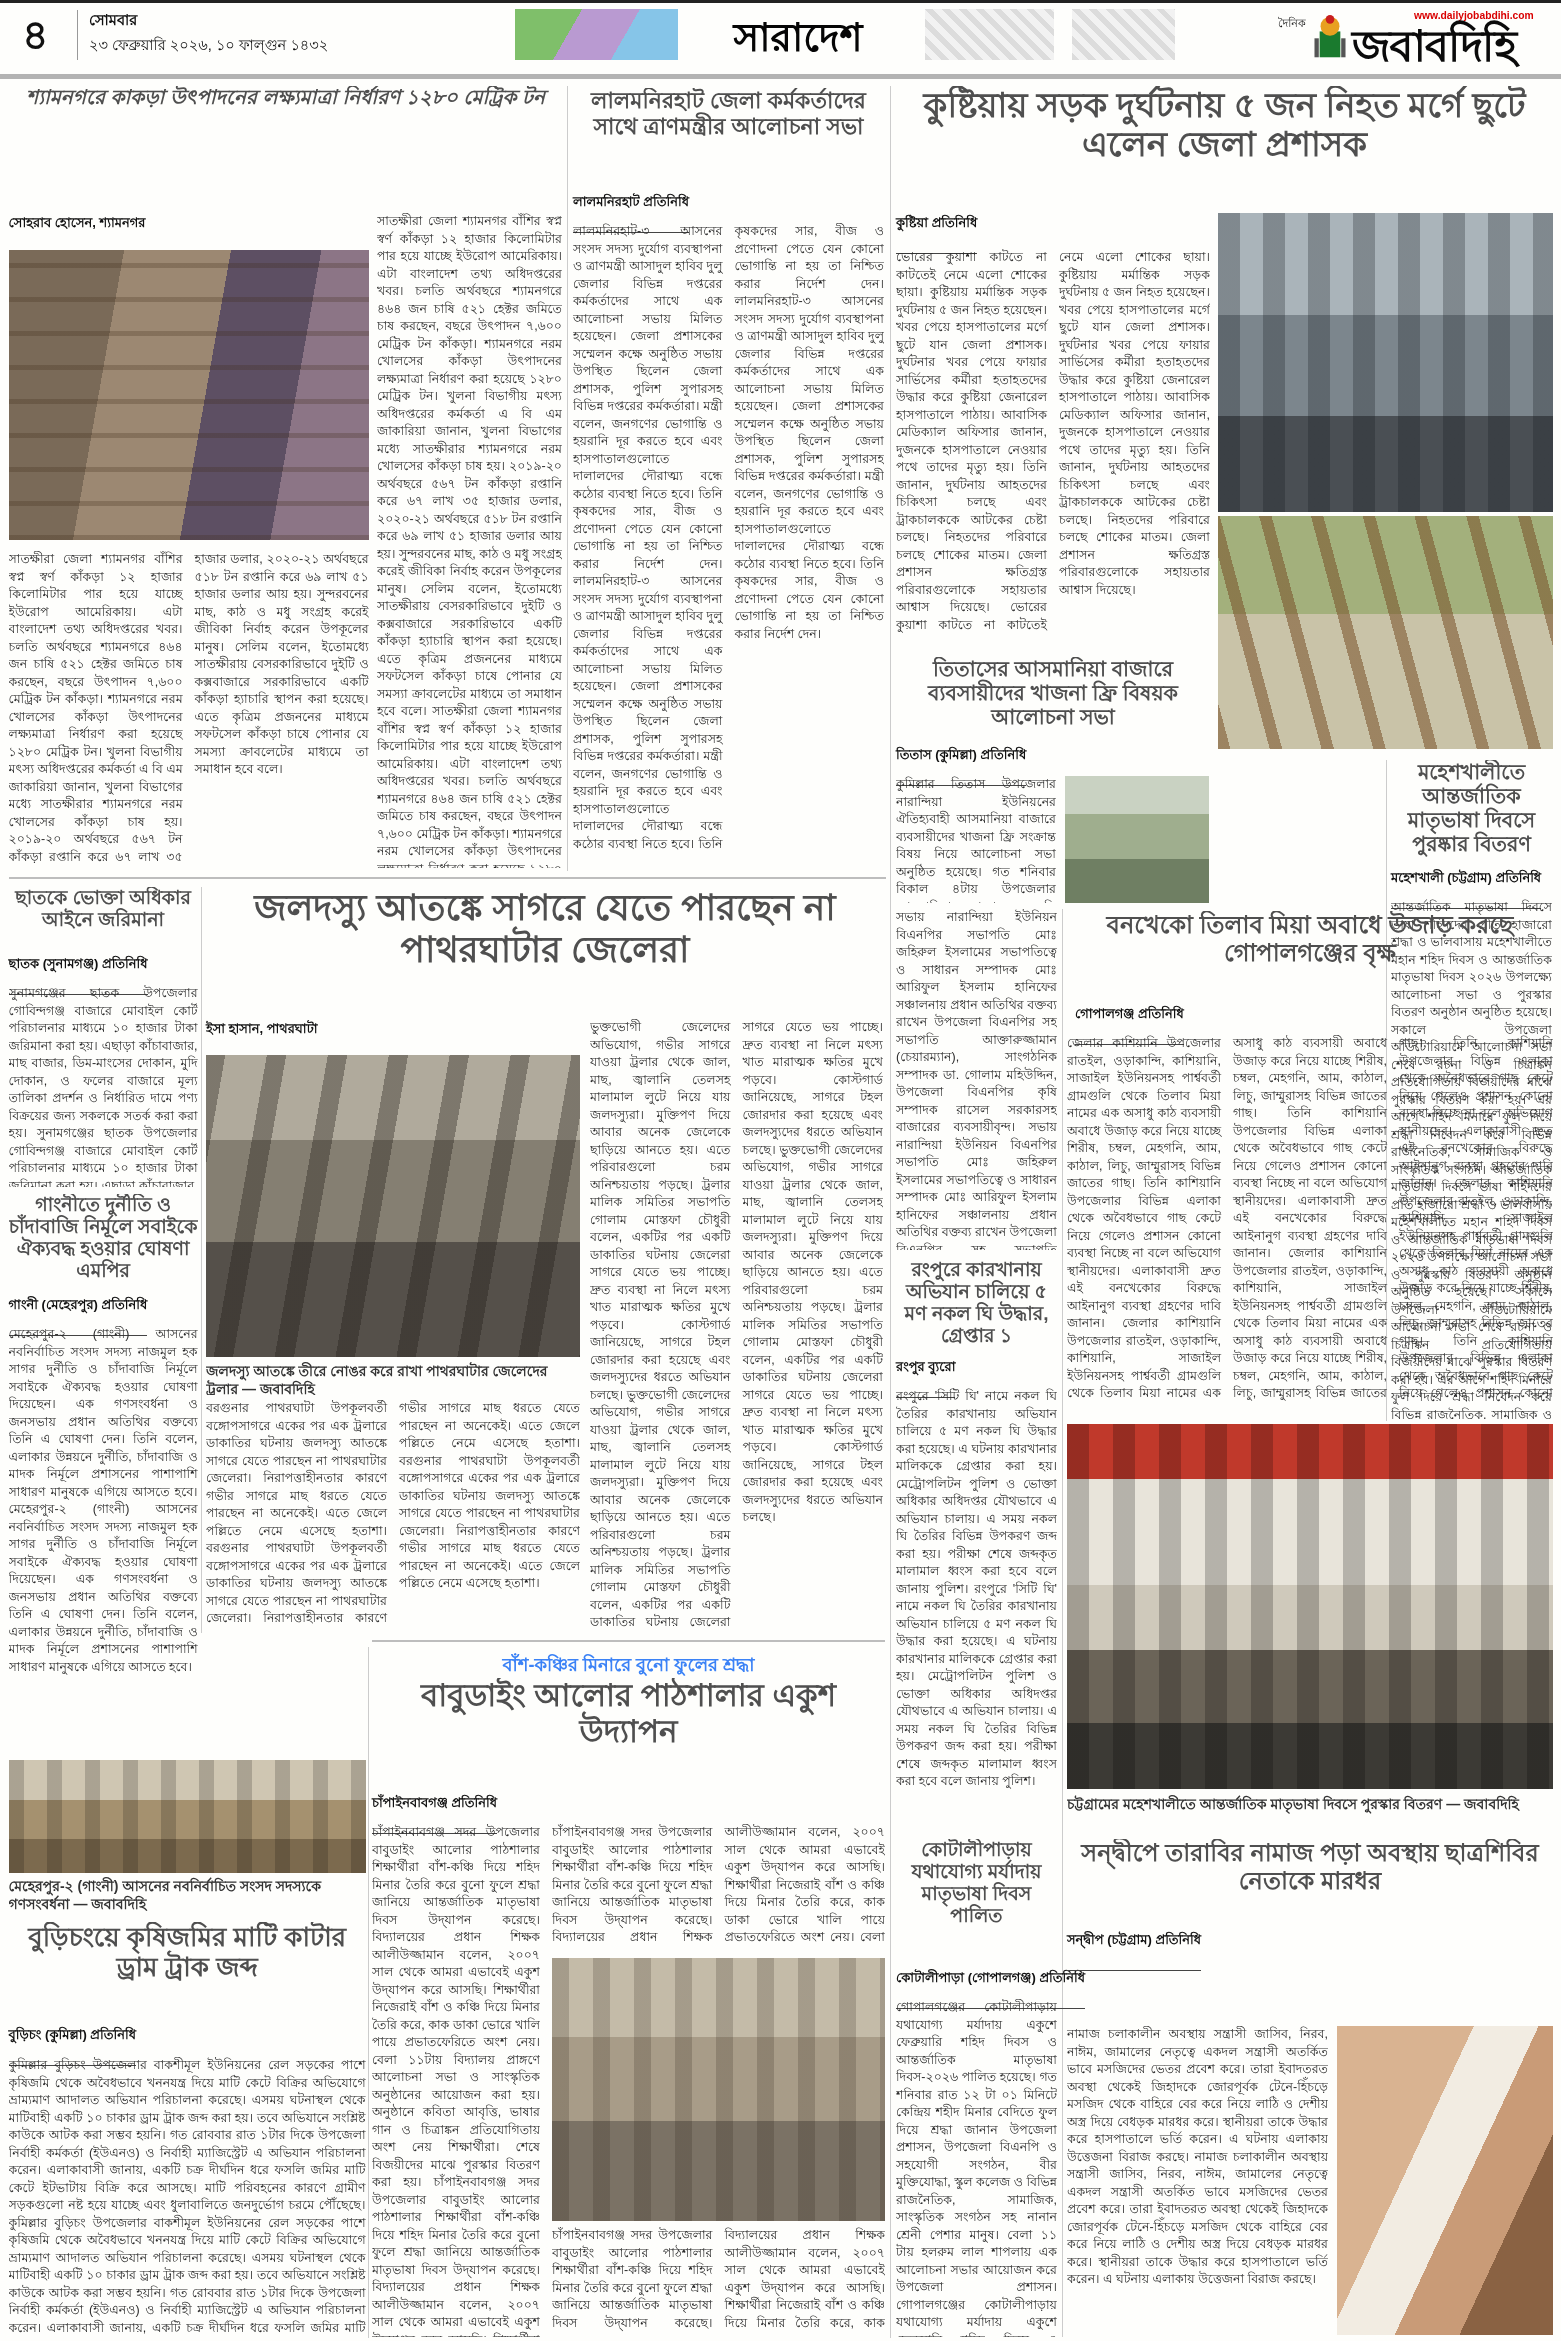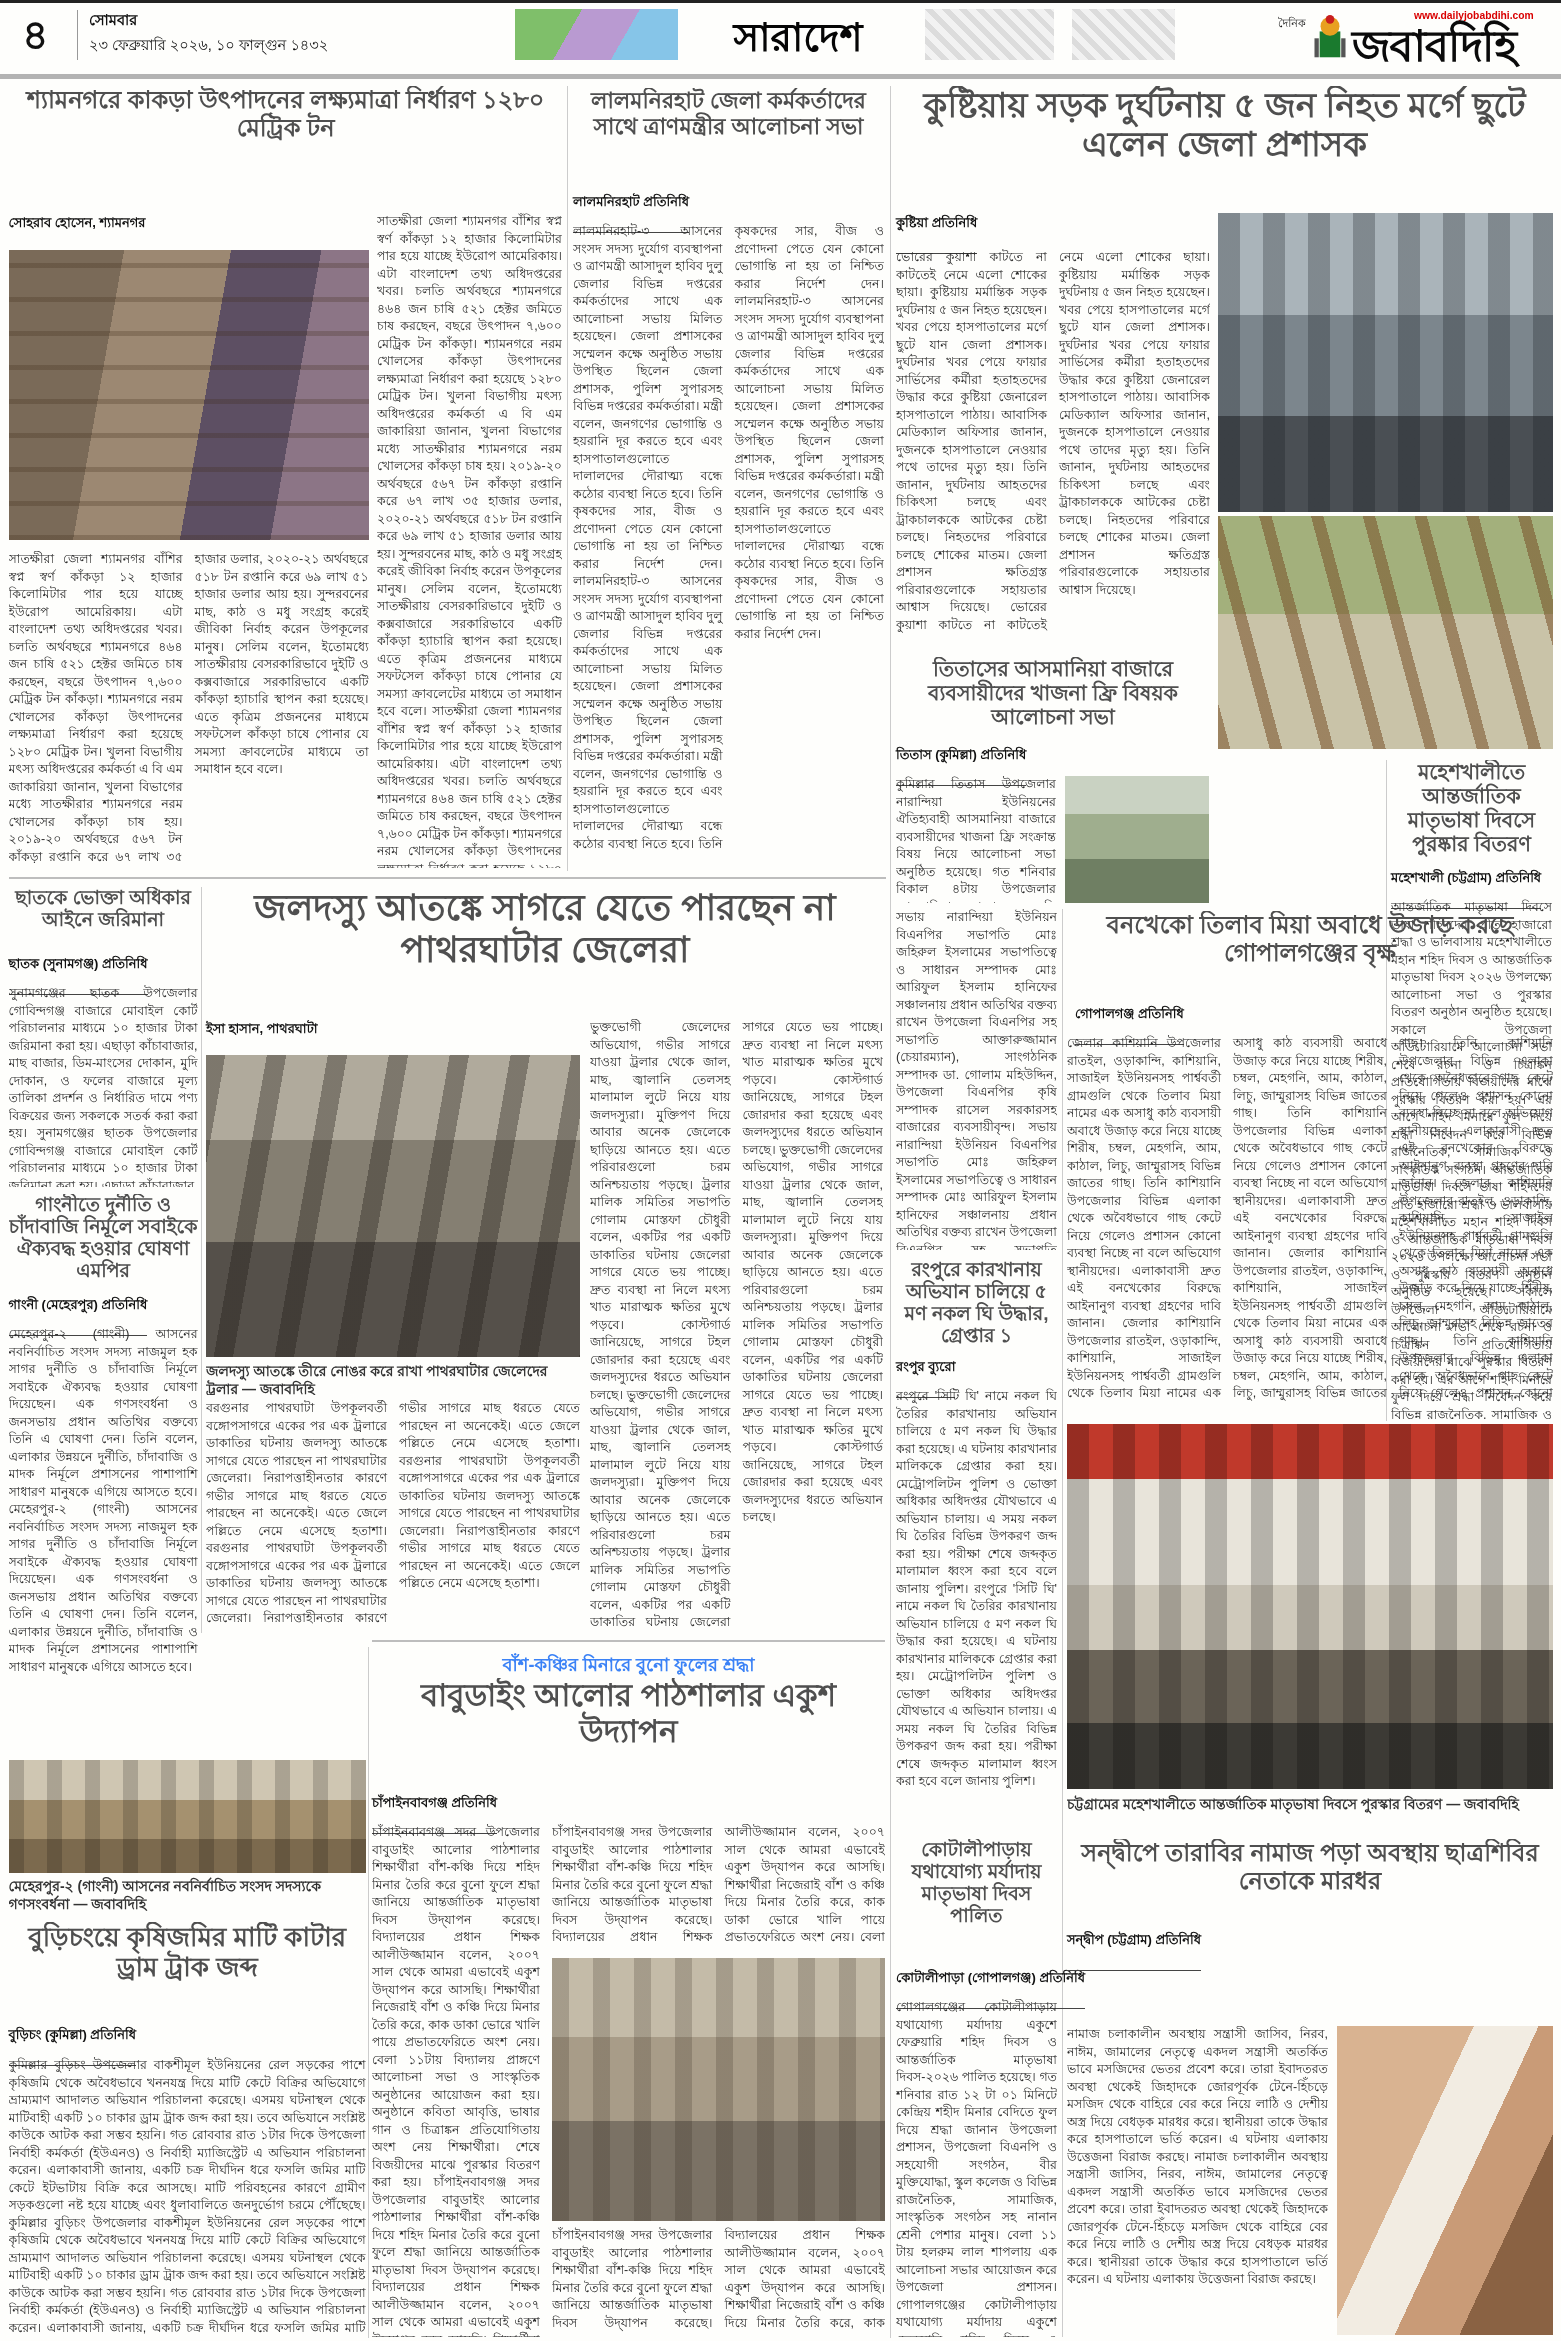--- a/index.html
+++ b/index.html
@@ -69,21 +69,21 @@
       <circle cx="22" cy="12" r="5" fill="#c81e1e"></circle>
       <rect x="4" y="34" width="5" height="22" fill="#555"></rect>
       <rect x="35" y="34" width="5" height="22" fill="#555"></rect>
     </svg>
   </div>
   <div class="abs" style="left:1414px;top:10.3px;font-size:10.3px;font-weight:bold;color:#d90000;">www.dailyjobabdihi.com</div>
   <div class="abs logo-title" style="left:1352px;top:13.7px;font-size:43px;">জবাবদিহি</div>
 
   <div class="abs hrule" style="left:0;top:74px;width:1561px;height:5.1px;"></div>
 
-  <div class="abs headline" style="left:8.6px;top:86px;width:554px;font-size:24px;height:113px;overflow:hidden;">শ্যামনগরে কাকড়া উৎপাদনের লক্ষ্যমাত্রা নির্ধারণ ১২৮০ মেট্রিক টন</div>
+  <div class="abs headline" style="left:8.6px;top:86px;width:554px;font-size:20px;height:113px;overflow:hidden;font-style:italic;">শ্যামনগরে কাকড়া উৎপাদনের লক্ষ্যমাত্রা নির্ধারণ ১২৮০ মেট্রিক টন</div>
   <div class="abs byline" style="left:8.6px;top:213px;">
     <span>সোহরাব হোসেন, শ্যামনগর</span>
   </div>
   <div class="abs photo ph-crab" style="left:8.6px;top:250px;width:360px;height:290px;"></div>
   <div class="abs body-text cols2" style="left:8.6px;top:551px;width:360px;height:317px;">সাতক্ষীরা জেলা শ্যামনগর বাঁশির স্বপ্ন স্বর্ণ কাঁকড়া ১২ হাজার কিলোমিটার পার হয়ে যাচ্ছে ইউরোপ আমেরিকায়। এটা বাংলাদেশ তথ্য অধিদপ্তরের খবর। চলতি অর্থবছরে শ্যামনগরে ৪৬৪ জন চাষি ৫২১ হেক্টর জমিতে চাষ করছেন, বছরে উৎপাদন ৭,৬০০ মেট্রিক টন কাঁকড়া। শ্যামনগরে নরম খোলসের কাঁকড়া উৎপাদনের লক্ষ্যমাত্রা নির্ধারণ করা হয়েছে ১২৮০ মেট্রিক টন। খুলনা বিভাগীয় মৎস্য অধিদপ্তরের কর্মকর্তা এ বি এম জাকারিয়া জানান, খুলনা বিভাগের মধ্যে সাতক্ষীরার শ্যামনগরে নরম খোলসের কাঁকড়া চাষ হয়। ২০১৯-২০ অর্থবছরে ৫৬৭ টন কাঁকড়া রপ্তানি করে ৬৭ লাখ ৩৫ হাজার ডলার, ২০২০-২১ অর্থবছরে ৫১৮ টন রপ্তানি করে ৬৯ লাখ ৫১ হাজার ডলার আয় হয়। সুন্দরবনের মাছ, কাঠ ও মধু সংগ্রহ করেই জীবিকা নির্বাহ করেন উপকূলের মানুষ। সেলিম বলেন, ইতোমধ্যে সাতক্ষীরায় বেসরকারিভাবে দুইটি ও কক্সবাজারে সরকারিভাবে একটি কাঁকড়া হ্যাচারি স্থাপন করা হয়েছে। এতে কৃত্রিম প্রজননের মাধ্যমে সফটসেল কাঁকড়া চাষে পোনার যে সমস্যা ক্রাবলেটের মাধ্যমে তা সমাধান হবে বলে।</div>
   <div class="abs body-text" style="left:377px;top:213px;width:185px;height:655px;">সাতক্ষীরা জেলা শ্যামনগর বাঁশির স্বপ্ন স্বর্ণ কাঁকড়া ১২ হাজার কিলোমিটার পার হয়ে যাচ্ছে ইউরোপ আমেরিকায়। এটা বাংলাদেশ তথ্য অধিদপ্তরের খবর। চলতি অর্থবছরে শ্যামনগরে ৪৬৪ জন চাষি ৫২১ হেক্টর জমিতে চাষ করছেন, বছরে উৎপাদন ৭,৬০০ মেট্রিক টন কাঁকড়া। শ্যামনগরে নরম খোলসের কাঁকড়া উৎপাদনের লক্ষ্যমাত্রা নির্ধারণ করা হয়েছে ১২৮০ মেট্রিক টন। খুলনা বিভাগীয় মৎস্য অধিদপ্তরের কর্মকর্তা এ বি এম জাকারিয়া জানান, খুলনা বিভাগের মধ্যে সাতক্ষীরার শ্যামনগরে নরম খোলসের কাঁকড়া চাষ হয়। ২০১৯-২০ অর্থবছরে ৫৬৭ টন কাঁকড়া রপ্তানি করে ৬৭ লাখ ৩৫ হাজার ডলার, ২০২০-২১ অর্থবছরে ৫১৮ টন রপ্তানি করে ৬৯ লাখ ৫১ হাজার ডলার আয় হয়। সুন্দরবনের মাছ, কাঠ ও মধু সংগ্রহ করেই জীবিকা নির্বাহ করেন উপকূলের মানুষ। সেলিম বলেন, ইতোমধ্যে সাতক্ষীরায় বেসরকারিভাবে দুইটি ও কক্সবাজারে সরকারিভাবে একটি কাঁকড়া হ্যাচারি স্থাপন করা হয়েছে। এতে কৃত্রিম প্রজননের মাধ্যমে সফটসেল কাঁকড়া চাষে পোনার যে সমস্যা ক্রাবলেটের মাধ্যমে তা সমাধান হবে বলে। সাতক্ষীরা জেলা শ্যামনগর বাঁশির স্বপ্ন স্বর্ণ কাঁকড়া ১২ হাজার কিলোমিটার পার হয়ে যাচ্ছে ইউরোপ আমেরিকায়। এটা বাংলাদেশ তথ্য অধিদপ্তরের খবর। চলতি অর্থবছরে শ্যামনগরে ৪৬৪ জন চাষি ৫২১ হেক্টর জমিতে চাষ করছেন, বছরে উৎপাদন ৭,৬০০ মেট্রিক টন কাঁকড়া। শ্যামনগরে নরম খোলসের কাঁকড়া উৎপাদনের লক্ষ্যমাত্রা নির্ধারণ করা হয়েছে ১২৮০ মেট্রিক টন। খুলনা বিভাগীয় মৎস্য অধিদপ্তরের কর্মকর্তা এ বি এম জাকারিয়া জানান, খুলনা বিভাগের মধ্যে সাতক্ষীরার শ্যামনগরে নরম খোলসের কাঁকড়া চাষ হয়। ২০১৯-২০ অর্থবছরে ৫৬৭ টন কাঁকড়া রপ্তানি করে ৬৭ লাখ ৩৫ হাজার ডলার, ২০২০-২১ অর্থবছরে ৫১৮ টন রপ্তানি করে ৬৯ লাখ ৫১ হাজার ডলার আয় হয়। সুন্দরবনের মাছ, কাঠ ও মধু সংগ্রহ করেই জীবিকা নির্বাহ করেন উপকূলের মানুষ। সেলিম বলেন, ইতোমধ্যে সাতক্ষীরায় বেসরকারিভাবে দুইটি ও কক্সবাজারে সরকারিভাবে একটি কাঁকড়া হ্যাচারি স্থাপন করা হয়েছে। এতে কৃত্রিম প্রজননের মাধ্যমে সফটসেল কাঁকড়া চাষে পোনার যে সমস্যা ক্রাবলেটের মাধ্যমে তা সমাধান হবে বলে।</div>
 
   <div class="abs vrule" style="left:567px;top:86px;height:785px;"></div>
 
   <div class="abs headline" style="left:573px;top:88px;width:311px;font-size:22px;height:100px;overflow:hidden;">লালমনিরহাট জেলা কর্মকর্তাদের সাথে ত্রাণমন্ত্রীর আলোচনা সভা</div>

